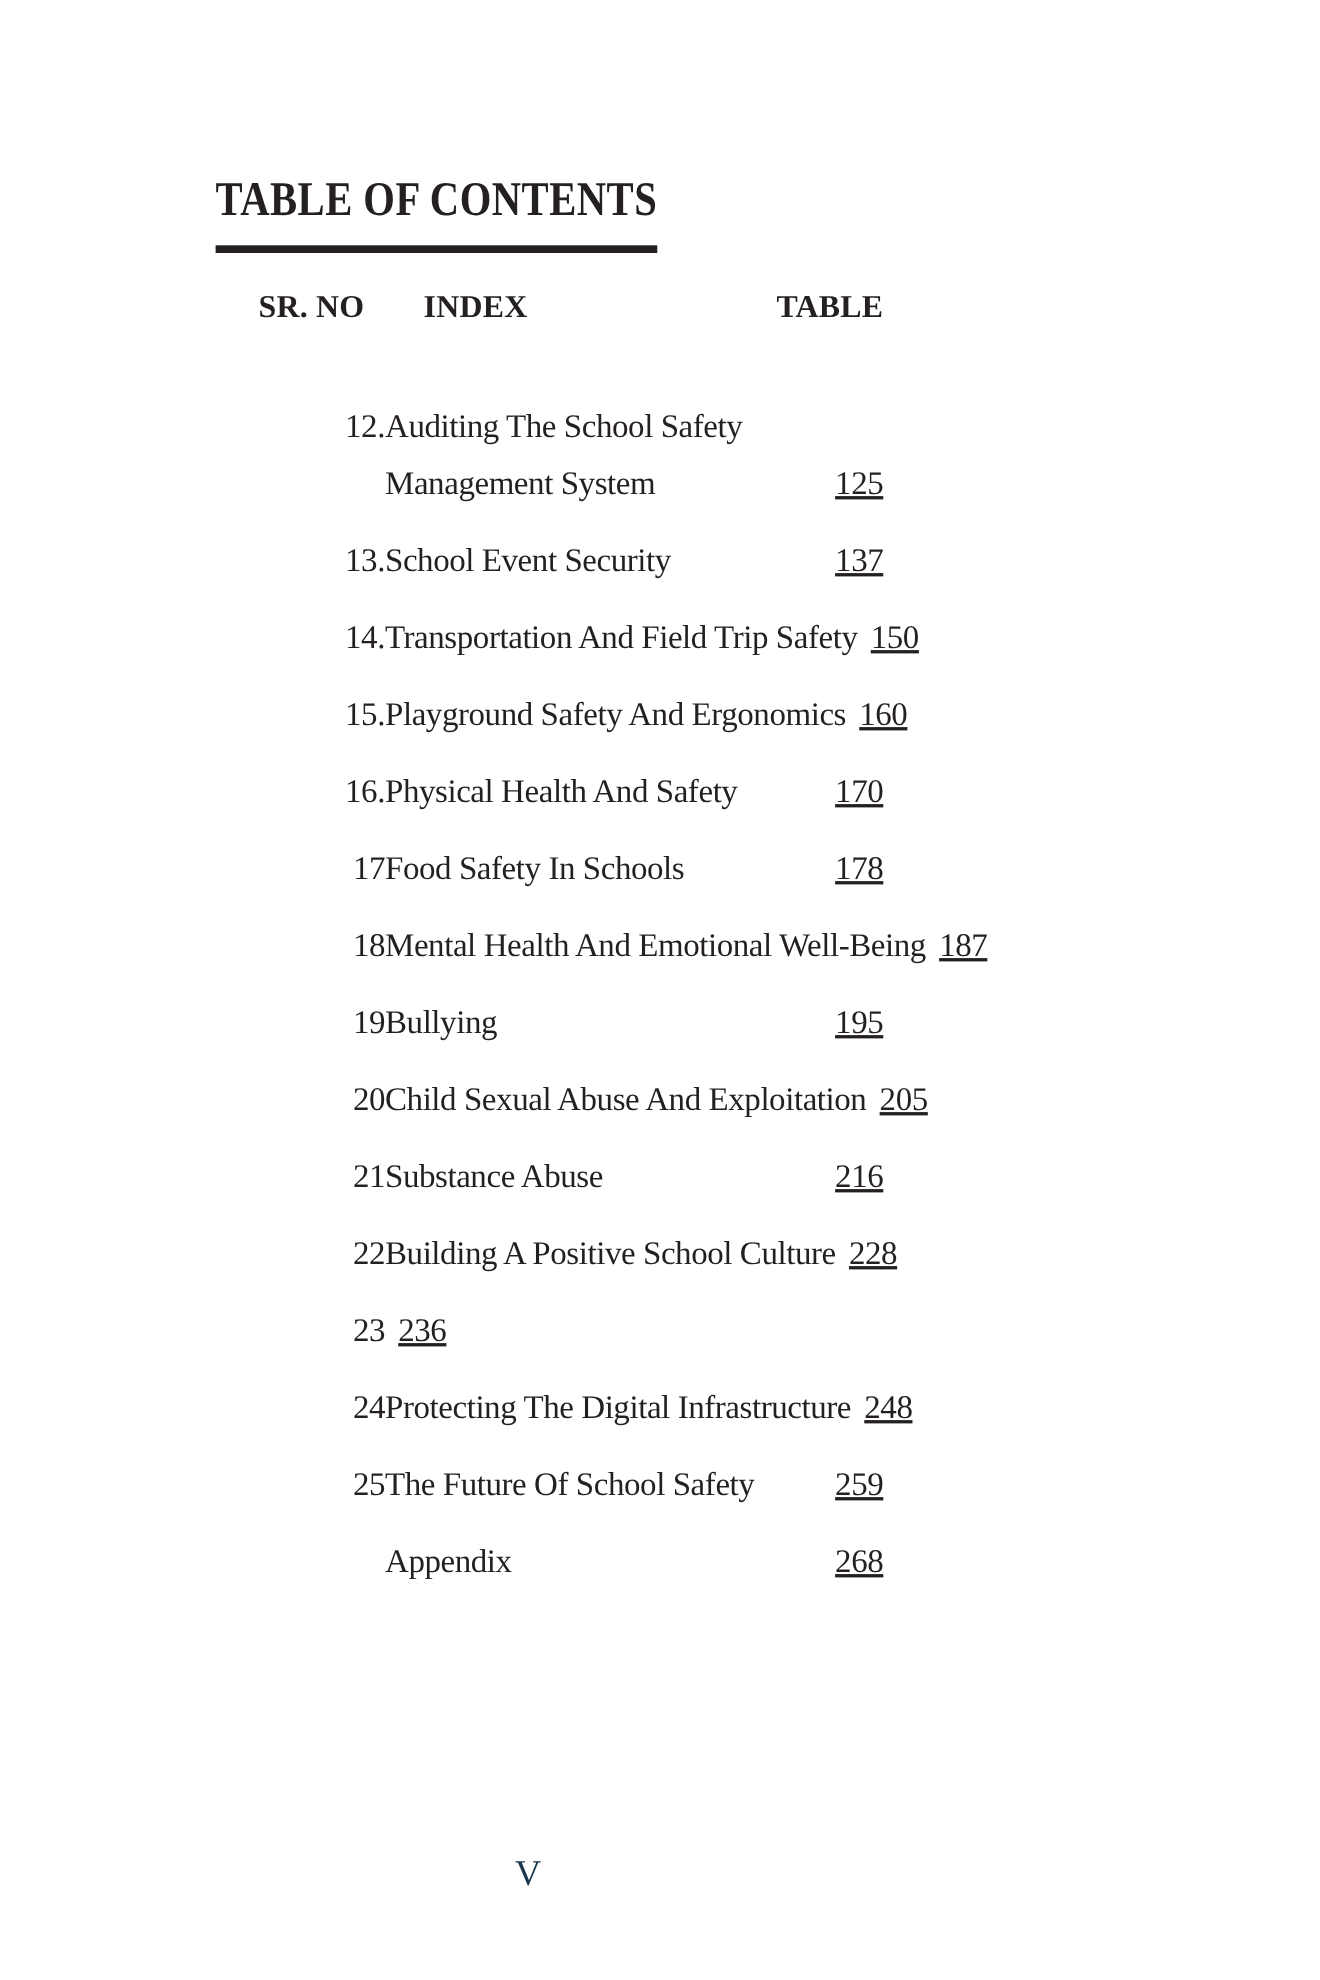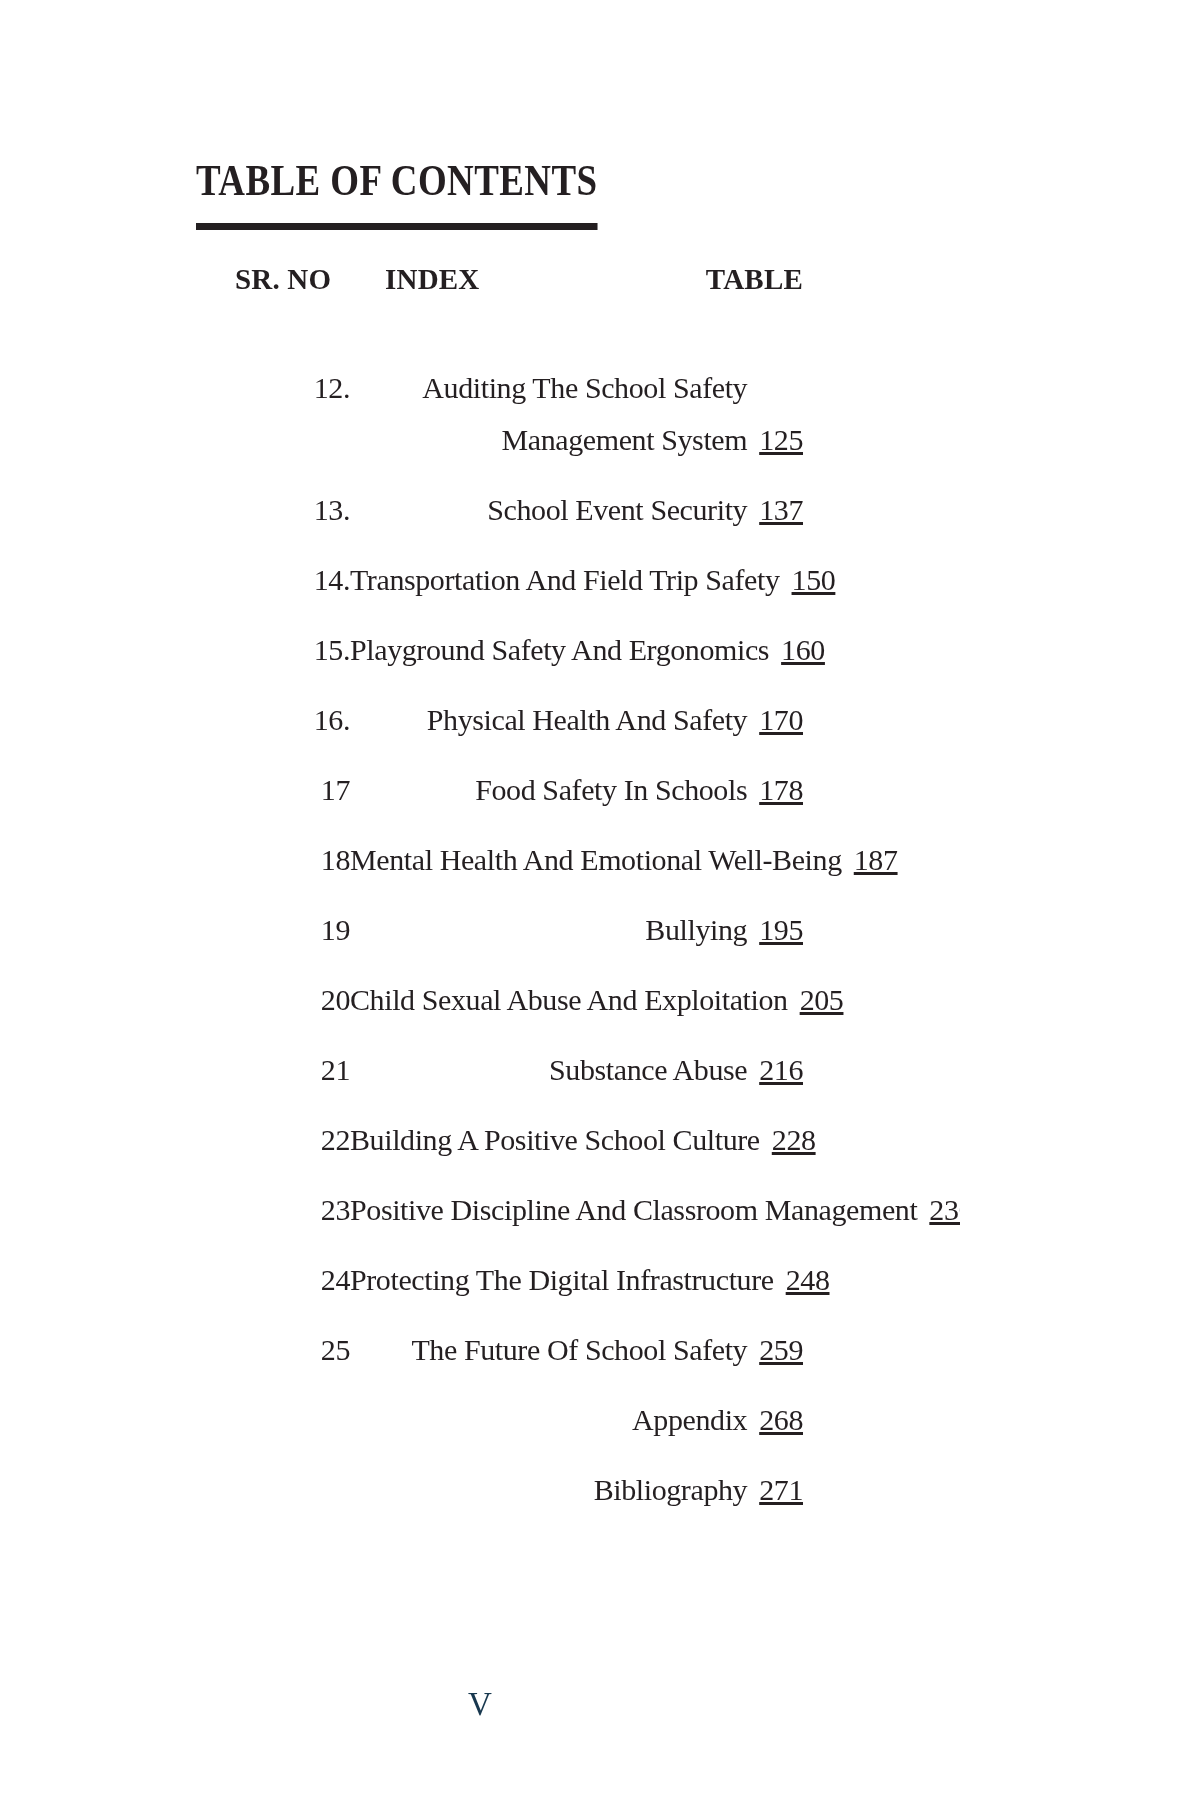--- a/index.html
+++ b/index.html
@@ -49,21 +49,21 @@
     font-size: 30px;
     letter-spacing: -0.4px;
   }
   .row {
     display: flex;
     align-items: flex-start;
     line-height: 52px;
     margin-bottom: 18px;
   }
   .c-no { width: 150px; flex: 0 0 150px; text-align: right; }
-  .c-title { flex: 1; white-space: nowrap; text-align: right; }
+  .c-title { flex: 1; white-space: nowrap; }
   .c-page { text-align: right; padding-left: 12px; text-decoration: underline; }
   .row-multi .c-page {
     align-self: stretch;
     display: flex;
     align-items: flex-end;
   }
   .page-footer {
     position: absolute;
     left: 0;
     right: 0;
@@ -154,21 +154,20 @@
     </div>
 
     <div class="row">
       <div class="c-no">22</div>
       <div class="c-title">Building A Positive School Culture</div>
       <div class="c-page">228</div>
     </div>
 
     <div class="row">
       <div class="c-no">23</div>
-      <div class="c-title">Positive Discipline And Classroom Management</div>
       <div class="c-page">236</div>
     </div>
 
     <div class="row">
       <div class="c-no">24</div>
       <div class="c-title">Protecting The Digital Infrastructure</div>
       <div class="c-page">248</div>
     </div>
 
     <div class="row">
@@ -176,23 +175,18 @@
       <div class="c-title">The Future Of School Safety</div>
       <div class="c-page">259</div>
     </div>
 
     <div class="row">
       <div class="c-no"></div>
       <div class="c-title">Appendix</div>
       <div class="c-page">268</div>
     </div>
 
-    <div class="row">
-      <div class="c-no"></div>
-      <div class="c-title">Bibliography</div>
-      <div class="c-page">271</div>
-    </div>
 
   </div>
 
   <div class="page-footer">V</div>
 
 </div>
 
 </body></html>

